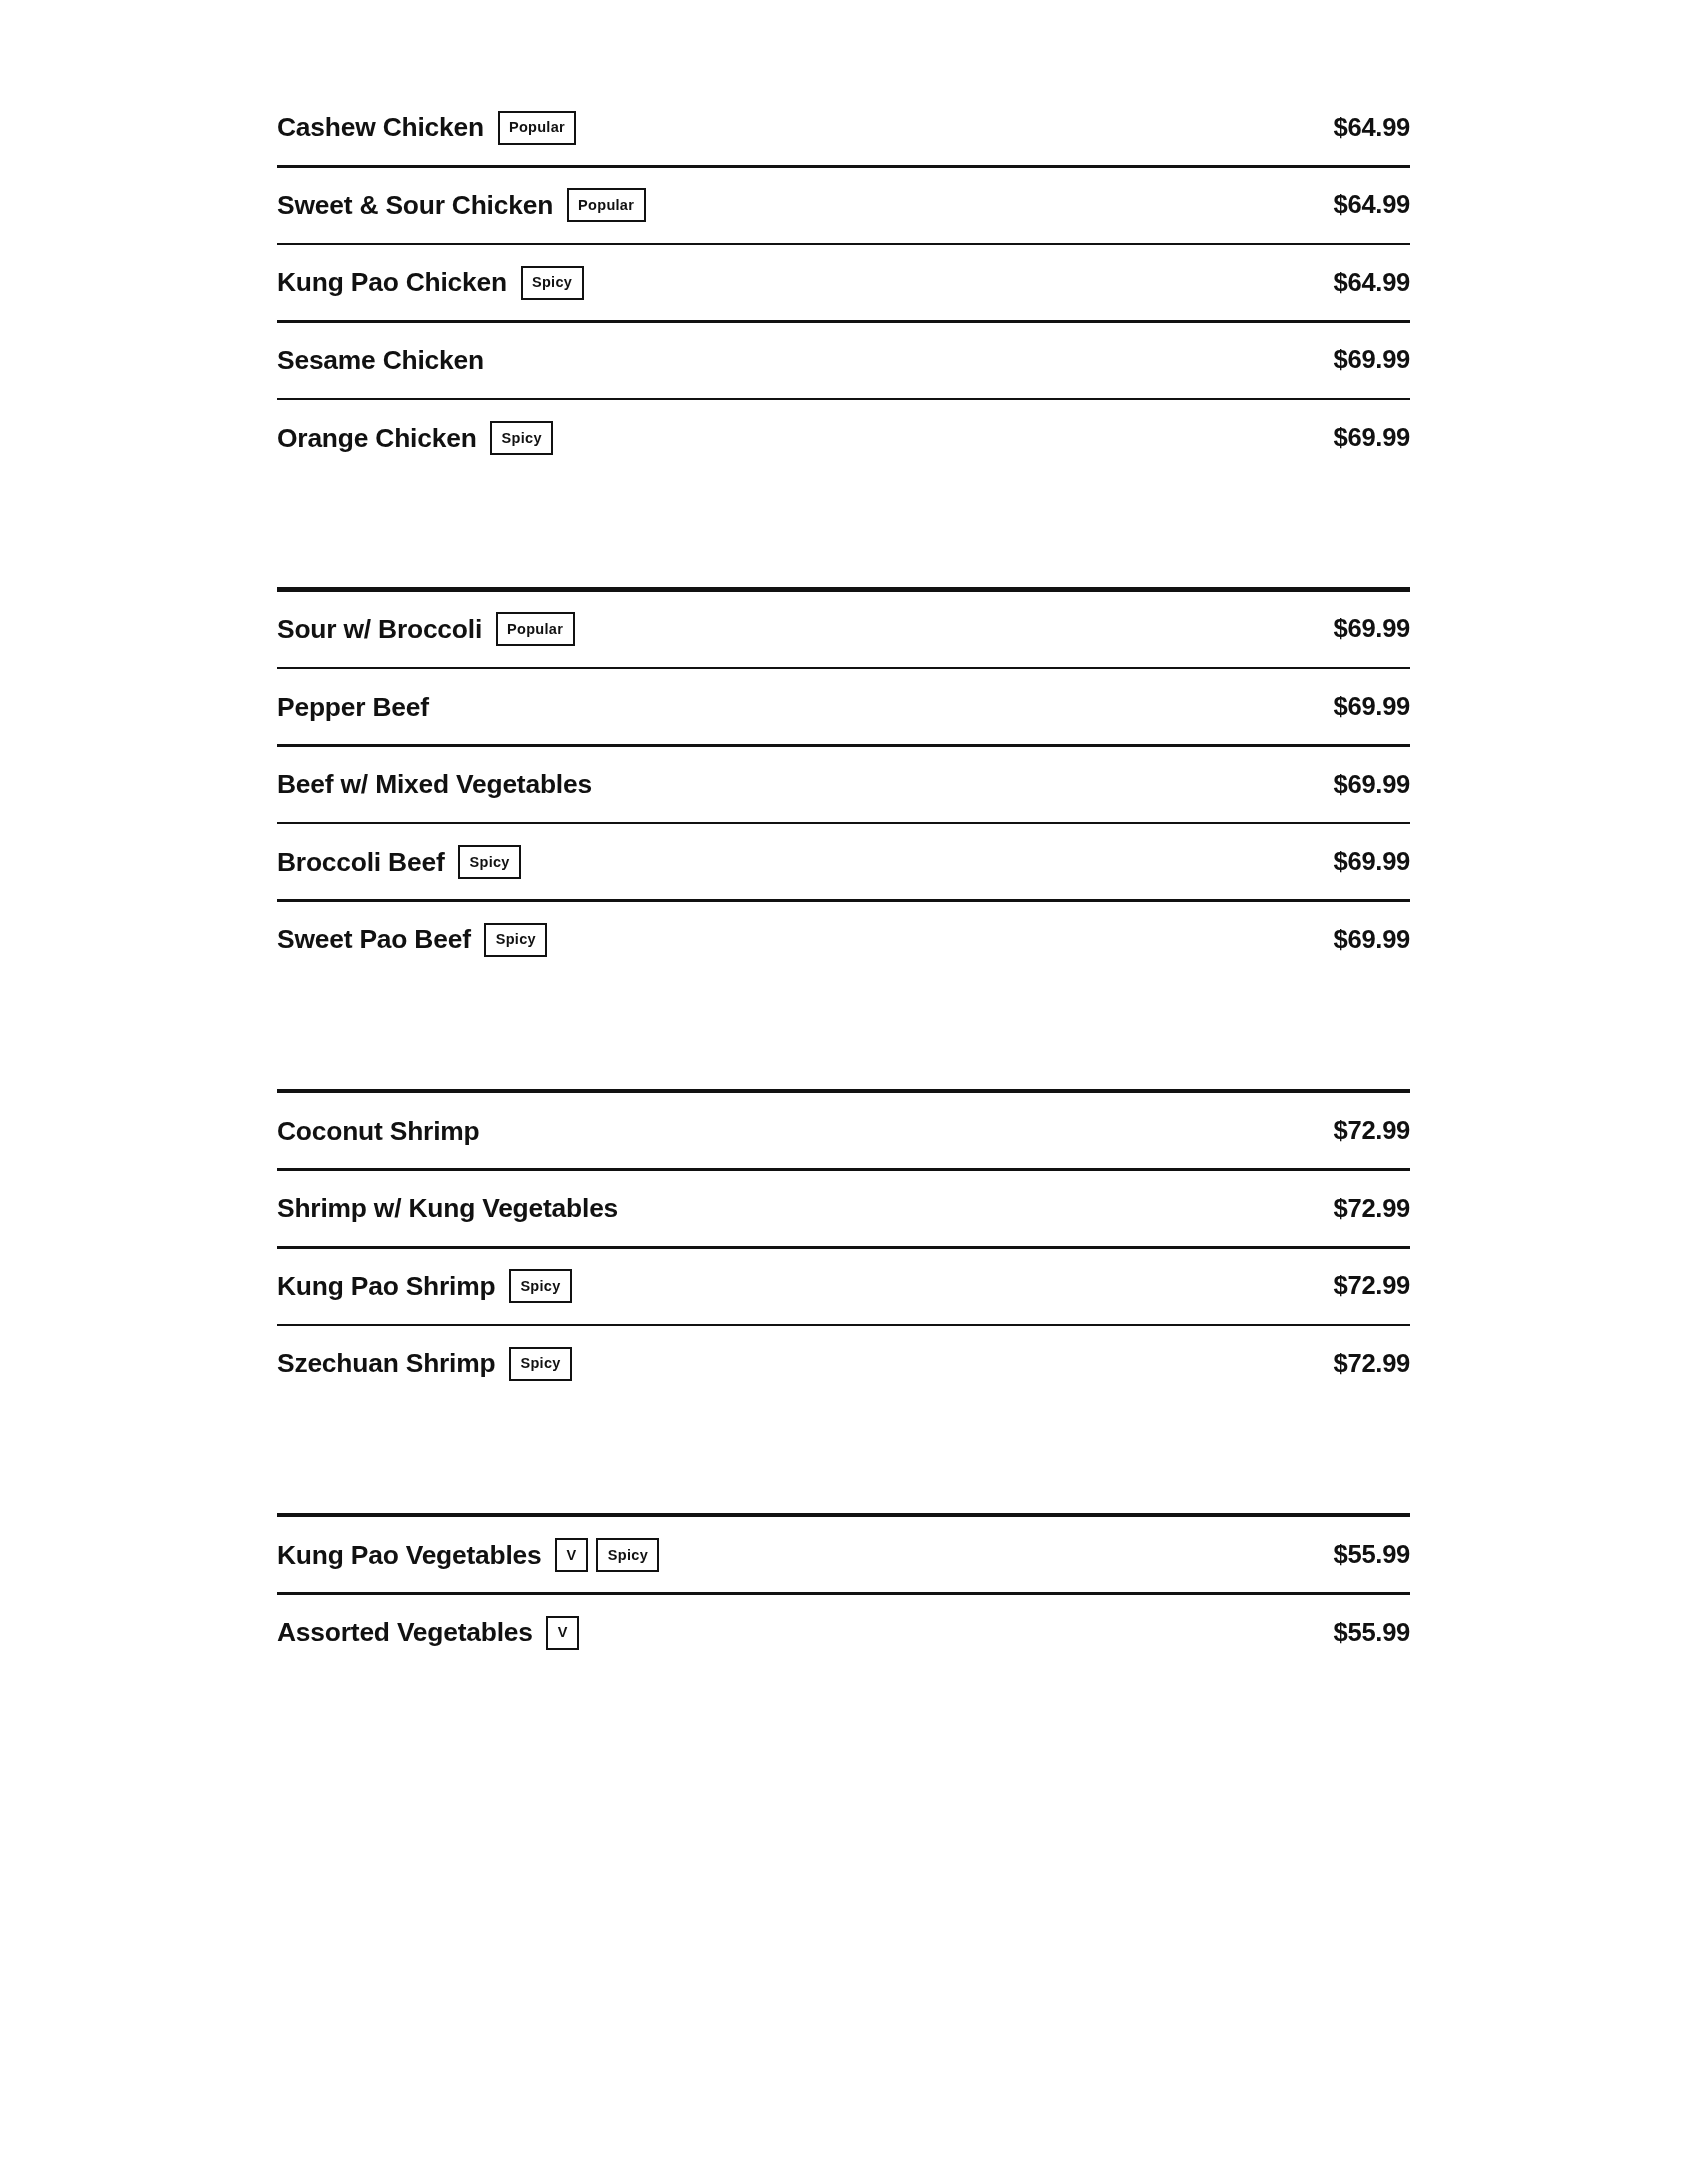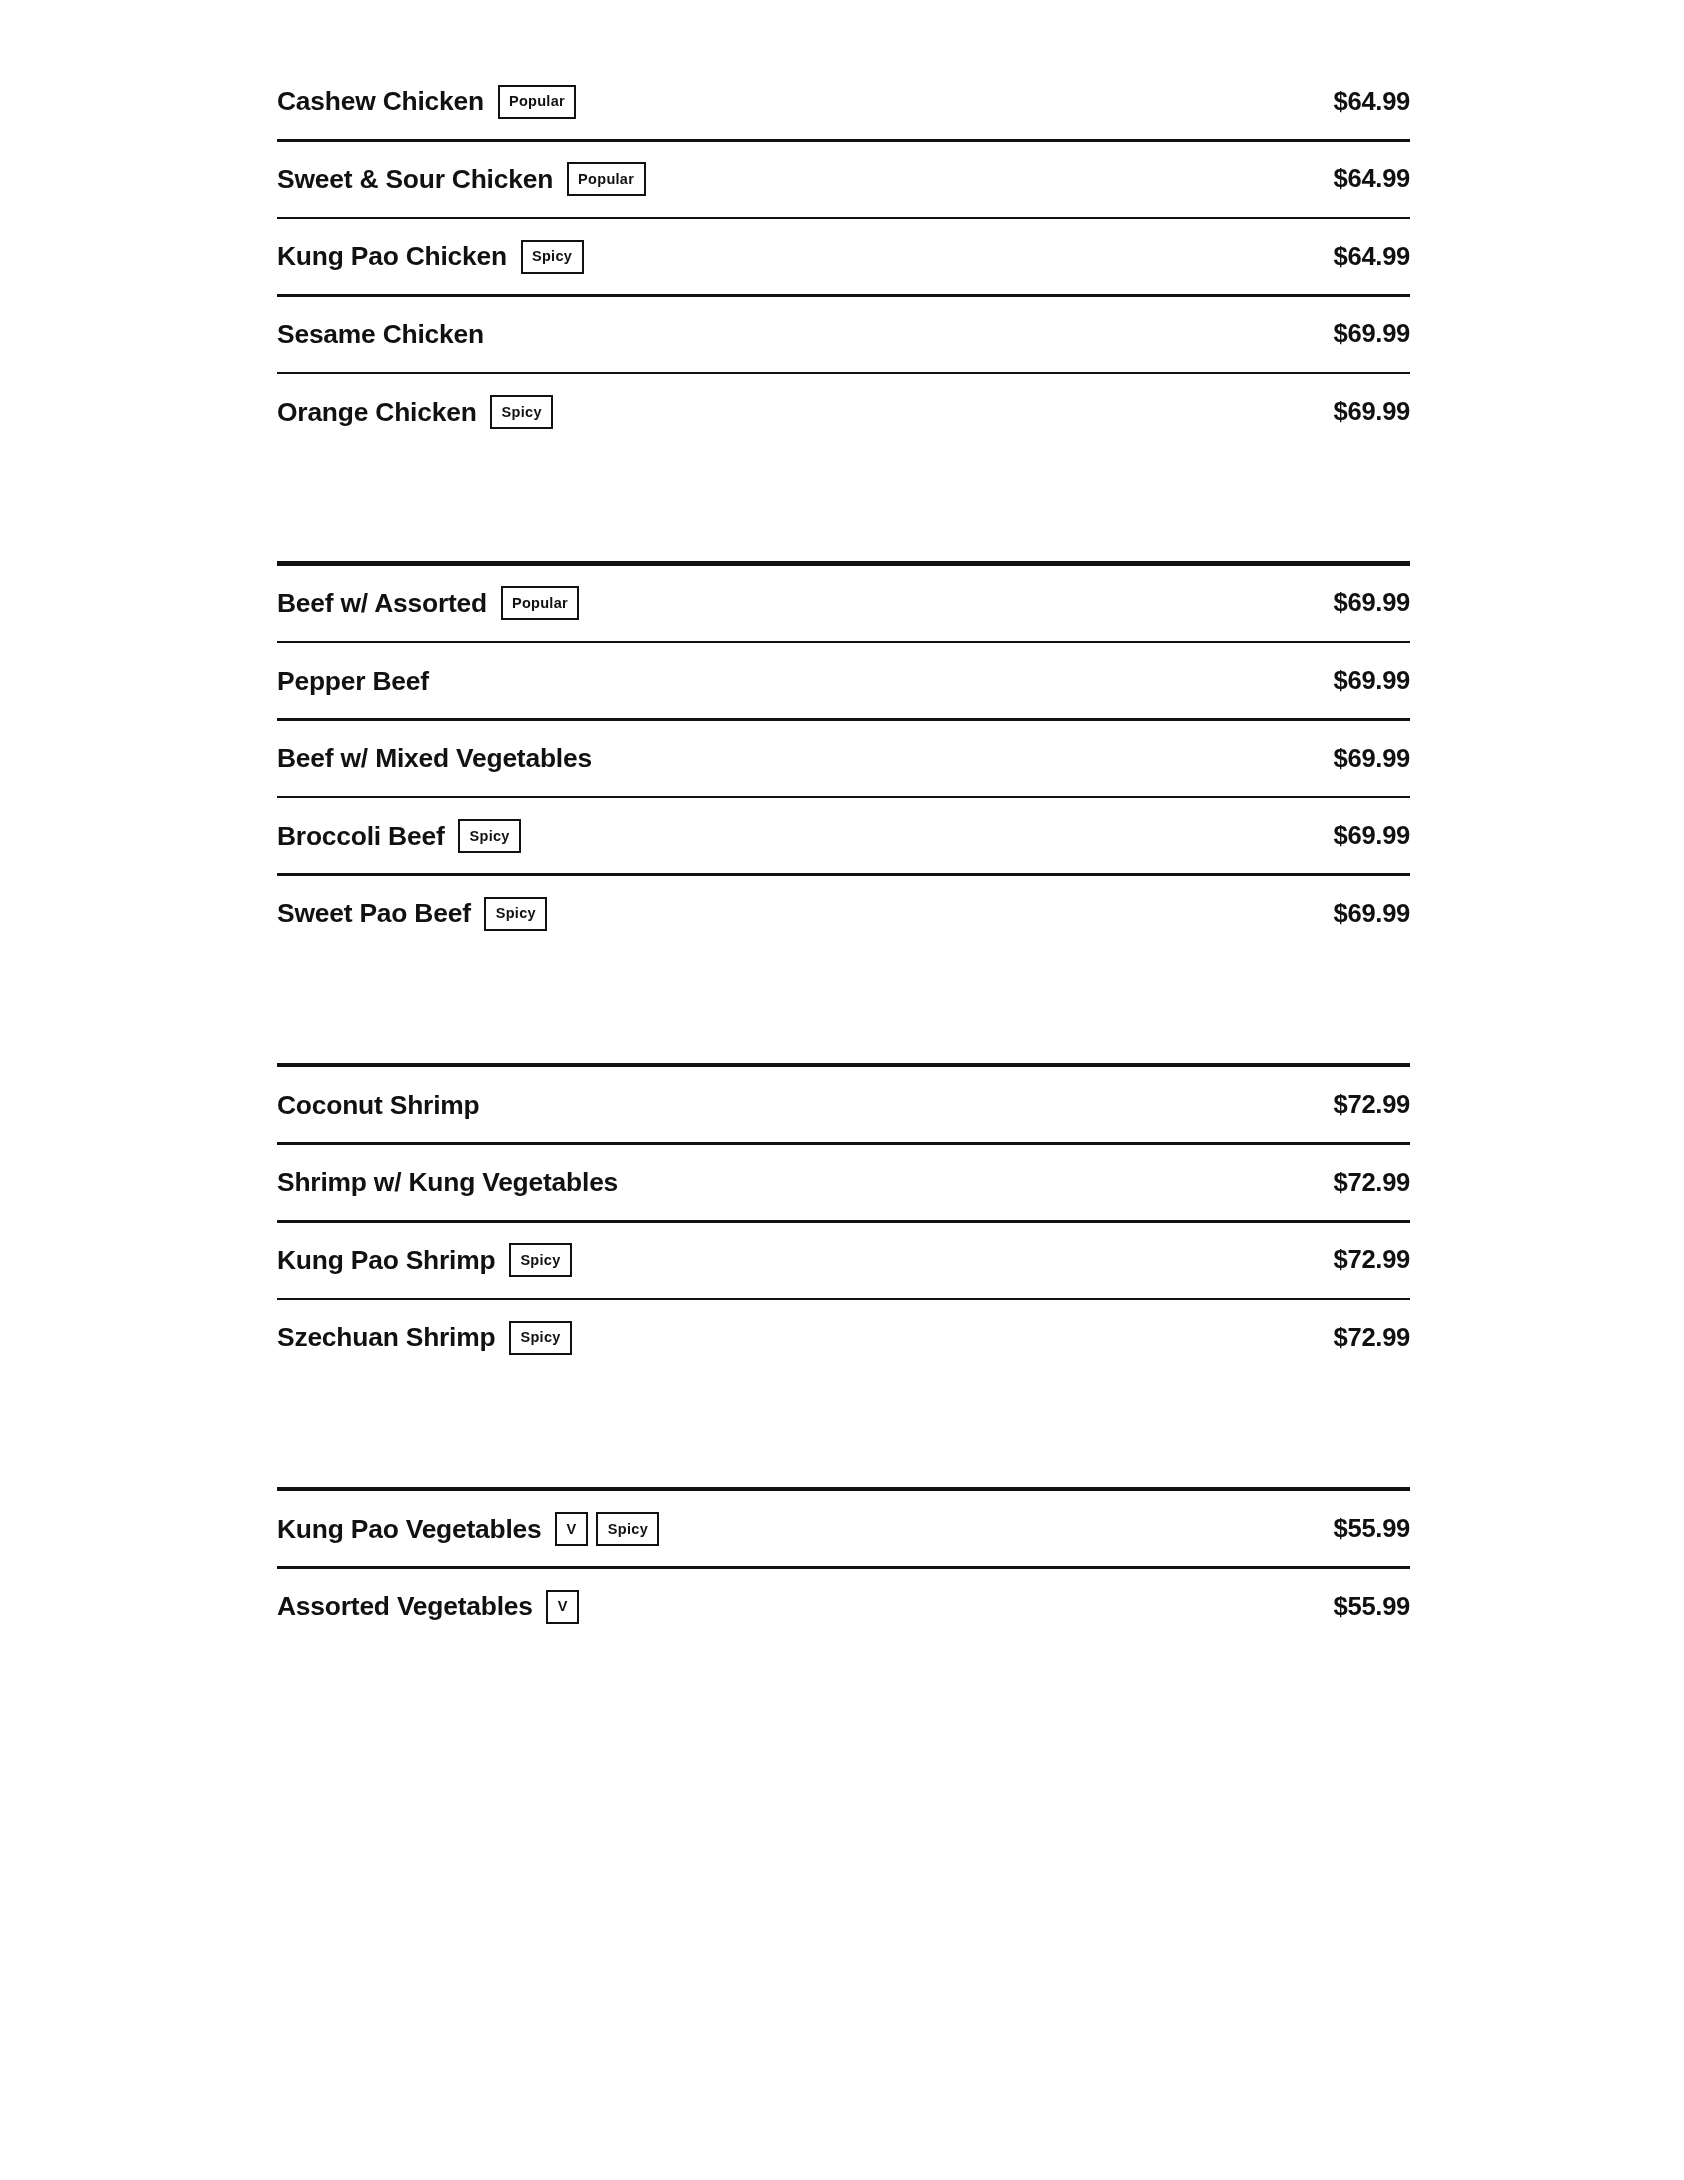--- a/index.html
+++ b/index.html
@@ -117,21 +117,21 @@
   }
 
   
   .section-gap { height: 90px; }
   .head-gap    { height: 22px; }
 </style>
 </head>
 <body>
 
 <div class="page">
-  <div class="menu" id="menu-root" style="top: 64px;">
+  <div class="menu" id="menu-root" style="top: 90px;">
       <div class="section">
         <div class="row">
           <div class="row-left">
             <span class="item-name">Cashew Chicken</span>
             <span class="badges">
               <span class="badge">Popular</span>
             </span>
           </div>
           <span class="price">$64.99</span>
         </div>
@@ -172,21 +172,21 @@
           </div>
           <span class="price">$69.99</span>
         </div>
       </div>
       <div class="section-gap"></div>
       <div class="section">
         <div class="head-gap"></div>
         <div class="rule-heavy"></div>
         <div class="row">
           <div class="row-left">
-            <span class="item-name">Beef w/ Assorted</span>
+            <span class="item-name">Sour w/ Broccoli</span>
             <span class="badges">
               <span class="badge">Popular</span>
             </span>
           </div>
           <span class="price">$69.99</span>
         </div>
         <div class="rule-light"></div>
         <div class="row">
           <div class="row-left">
             <span class="item-name">Pepper Beef</span>

